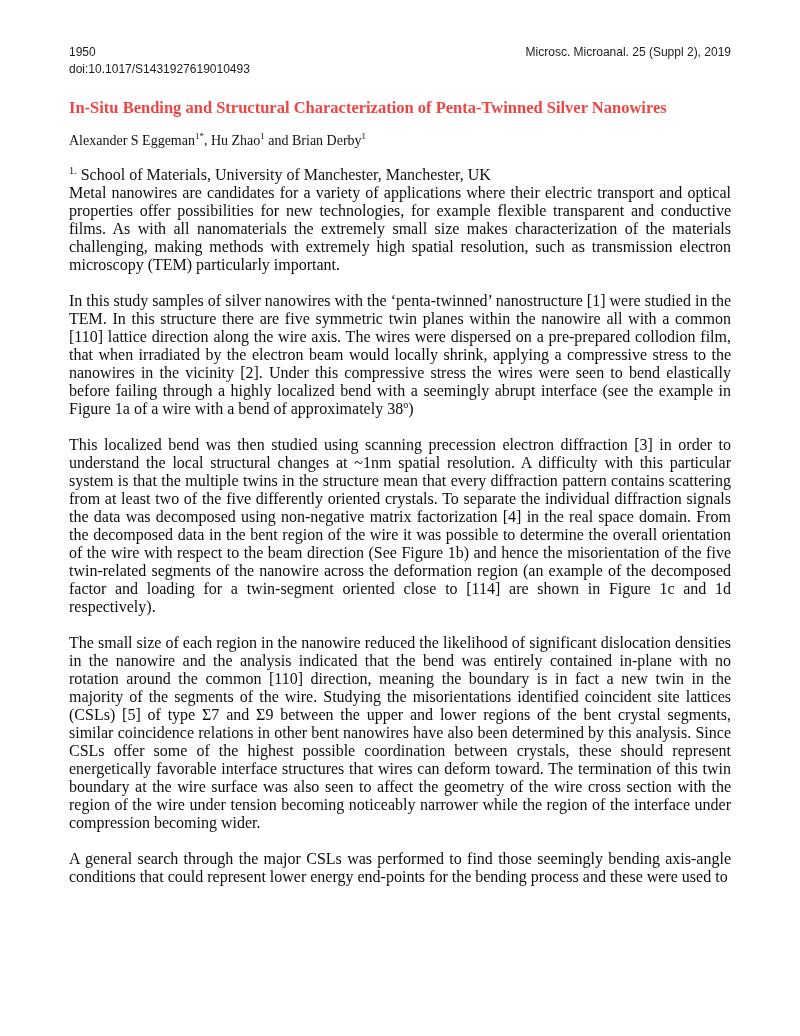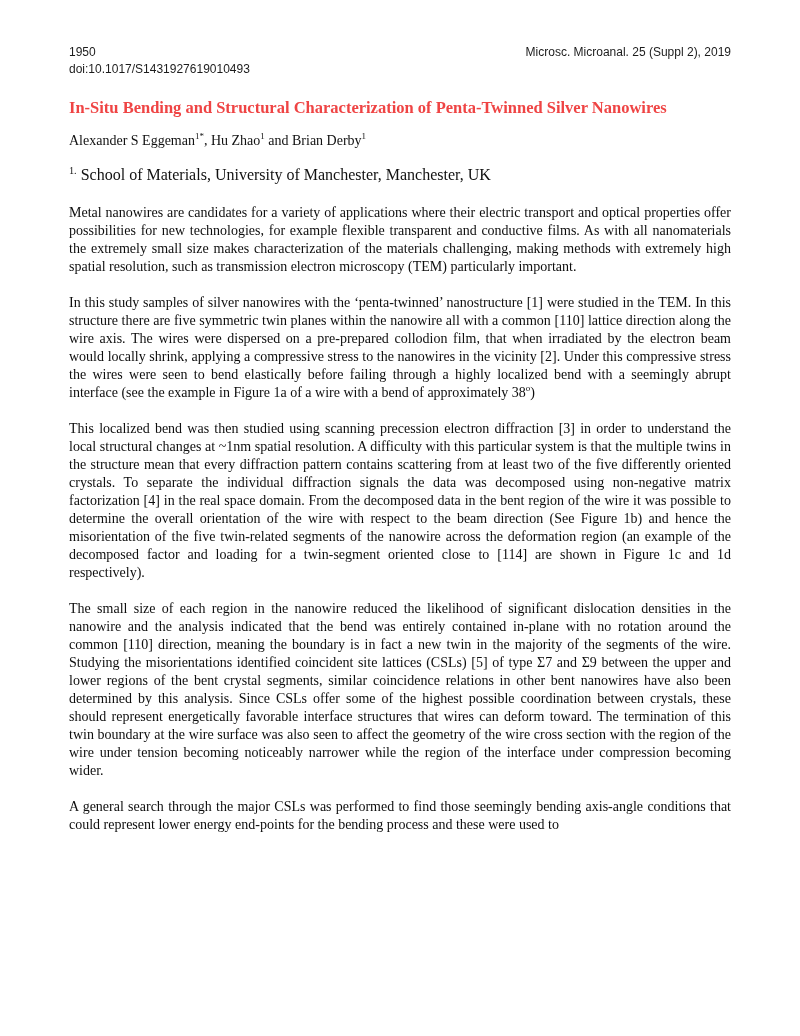--- a/index.html
+++ b/index.html
@@ -46,23 +46,22 @@
     line-height: 18px;
     margin-top: 12px;
   }
   .affil-block {
     font-family: "Liberation Serif", serif;
     font-size: 16px;
     line-height: 18px;
     margin-top: 16px;
   }
   .body-text {
-    margin-top: 20px;
     font-family: "Liberation Serif", serif;
-    font-size: 14px;
+    font-size: 16px;
     line-height: 18px;
     color: #0d0d0d;
   }
   .para {
     margin: 0 0 18px 0;
     text-align: justify;
   }
   sup {
     font-size: 0.64em;
     line-height: 0;

